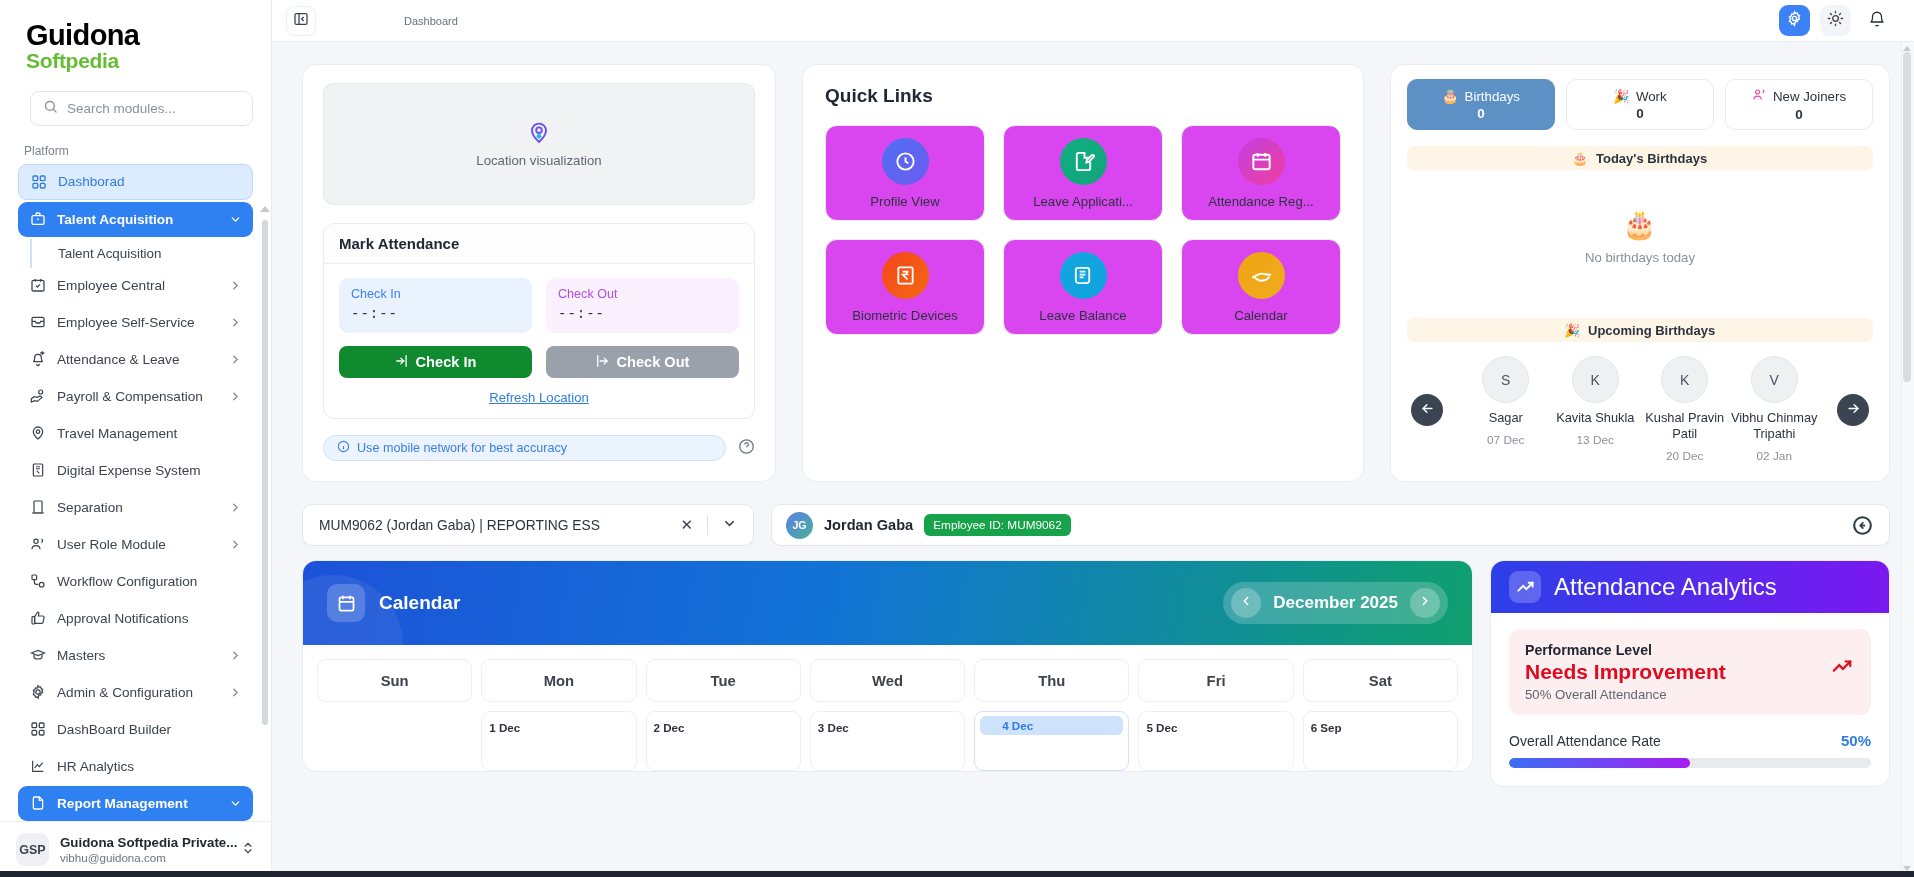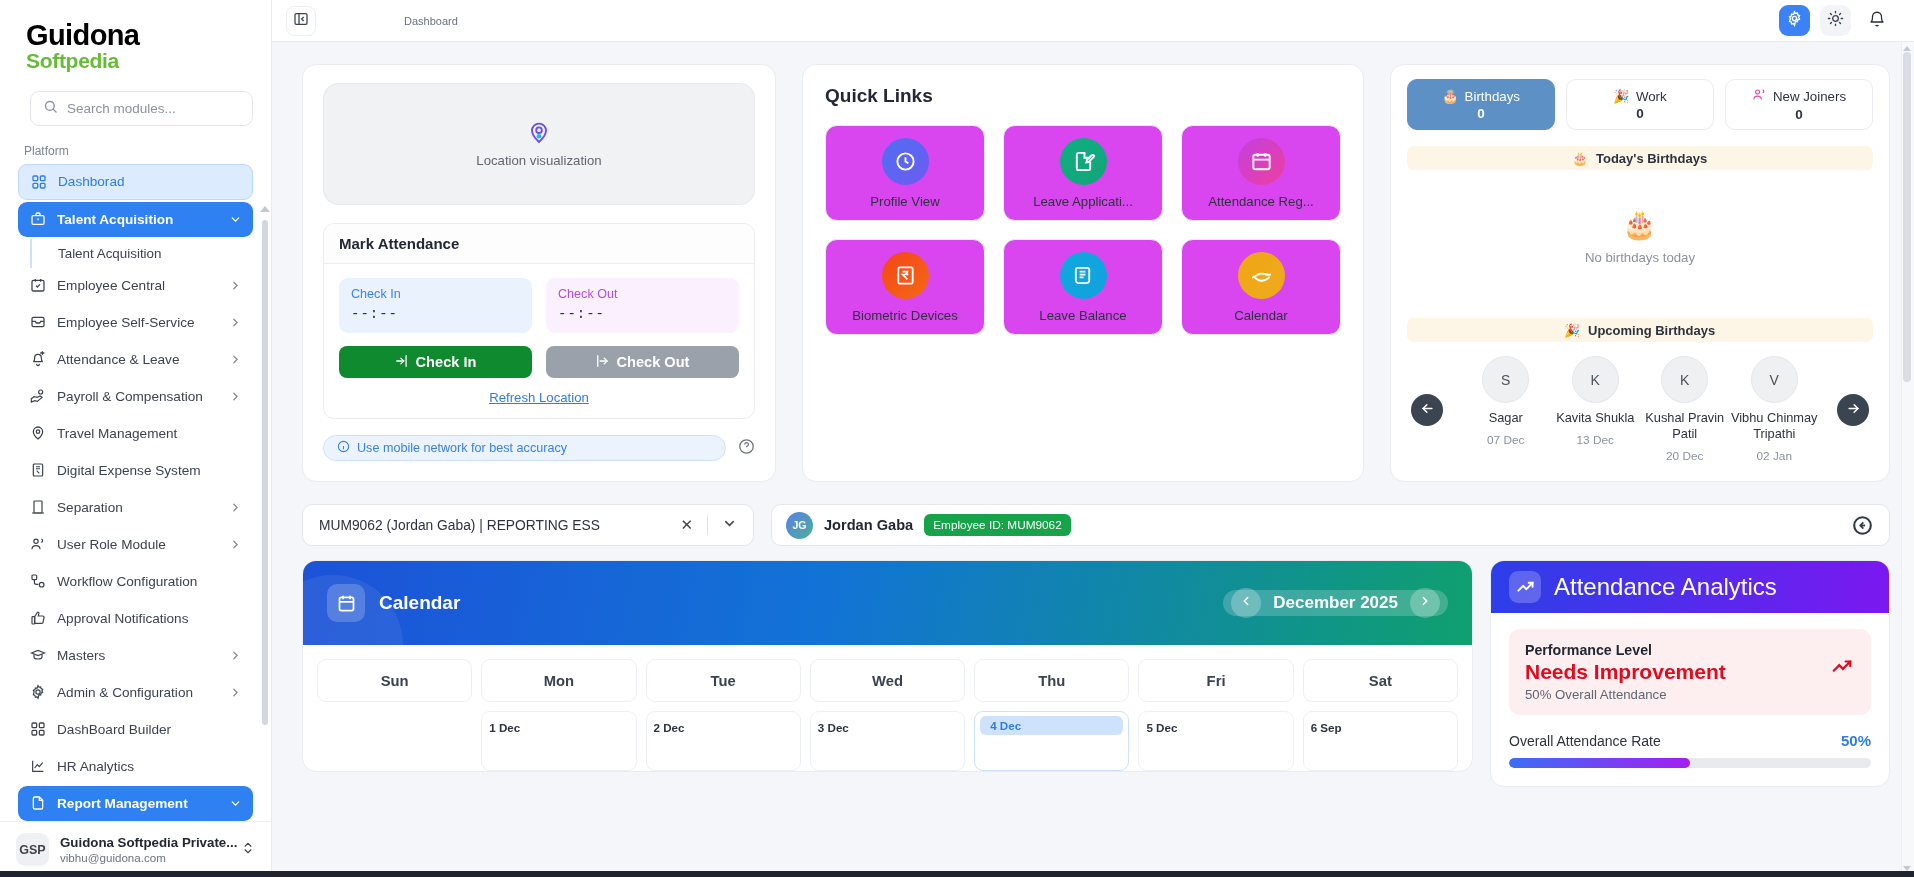--- a/index.html
+++ b/index.html
@@ -89,21 +89,21 @@
   .tb-btn.plain { background: transparent; }
 
   .content { flex: 1; overflow: hidden; padding: 22px 24px 0 30px; position: relative; }
   .row1 { display: flex; gap: 26px; align-items: stretch; }
 
   .card { background: #fff; border: 1px solid #e9ecf1; border-radius: 14px; }
 
   
   .att-card { width: 474px; flex: 0 0 474px; padding: 18px 20px 20px 20px; height: 418px; }
   .loc-box {
-    background: #f1f2f4; border: 1px solid #e7e9ed; border-radius: 15px; height: 122px;
+    background: #f1f2f4; border: 1px solid #e7e9ed; border-radius: 10px; height: 122px;
     display: flex; flex-direction: column; align-items: center; justify-content: center; gap: 5px;
   }
   .loc-text { font-size: 13.2px; color: #5f6672; }
   .mark-card { border: 1px solid #e9ecf1; border-radius: 11px; margin-top: 18px; overflow: hidden; }
   .mark-head { padding: 11px 15px; font-size: 15px; font-weight: 700; color: #222833; border-bottom: 1px solid #eceff3; background:#fdfdfe; }
   .mark-body { padding: 14px 15px 13px 15px; }
   .io-row { display: flex; gap: 14px; }
   .io-box { flex: 1; border-radius: 9px; padding: 9px 12px 11px 12px; }
   .io-box.in { background: #eaf2fe; }
   .io-box.out { background: #fbf0fd; }
@@ -207,38 +207,38 @@
   .cal-head:after {
     content:""; position:absolute; left:-40px; bottom:-70px; width:140px;height:140px;border-radius:50%;
     background: rgba(255,255,255,.07);
   }
   .cal-head-icon {
     width: 38px; height: 38px; border-radius: 10px; background: rgba(255,255,255,.2);
     display: flex; align-items: center; justify-content: center; margin-right: 14px; z-index:1;
   }
   .cal-head-title { color: #fff; font-size: 19px; font-weight: 700; z-index:1; }
   .cal-nav {
-    margin-left: auto; background: rgba(255,255,255,.2); border-radius: 22px; height: 26px;
+    margin-left: auto; background: rgba(255,255,255,.2); border-radius: 22px; height: 42px;
     display: flex; align-items: center; gap: 12px; padding: 0 8px; z-index:1;
   }
   .cal-nav-btn { width: 30px; height: 30px; border-radius: 50%; background: rgba(255,255,255,.25);
     display: flex; align-items: center; justify-content: center; cursor: pointer; }
   .cal-month { color: #fff; font-size: 17px; font-weight: 700; }
   .cal-body { padding: 14px 14px 0 14px; }
   .cal-dows { display: grid; grid-template-columns: repeat(7,1fr); gap: 9px; }
   .cal-dow {
     height: 43px; border: 1px solid #eceff3; border-radius: 9px; display: flex;
     align-items: center; justify-content: center; font-size: 14.8px; font-weight: 700; color: #3c434f;
   }
   .cal-dates { display: grid; grid-template-columns: repeat(7,1fr); gap: 9px; margin-top: 9px; }
   .cal-cell { height: 60px; border: 1px solid #eceff3; border-radius: 9px; padding: 6px 7px; }
   .cal-cell.empty { border: 0; }
   .cal-cell .dnum { font-size: 11.6px; font-weight: 700; color: #2d333e; }
   .cal-cell.today { border-color: #cfe0fb; }
-  .cal-cell.today .dnum { background: #cfe2fb; color: #2f7de1; display:block; border-radius: 6px; padding: 3px 10px; margin:-2px -2px; }
+  .cal-cell.today .dnum { background: #cfe2fb; color: #2f7de1; display:block; border-radius: 6px; padding: 3px 22px; margin:-2px -2px; }
 
   
   .an-card { width: 400px; flex: 0 0 400px; background: #fff; border: 1px solid #e9ecf1; border-radius: 14px; overflow: hidden; }
   .an-head {
     height: 52px; background: linear-gradient(90deg, #2c3fe8 0%, #7b18f0 100%);
     display: flex; align-items: center; padding: 0 18px; gap: 13px;
   }
   .an-head-icon { width: 32px; height: 32px; border-radius: 9px; background: rgba(255,255,255,.22);
     display: flex; align-items: center; justify-content: center; }
   .an-head-title { color: #fff; font-size: 24px; font-weight: 400; }

